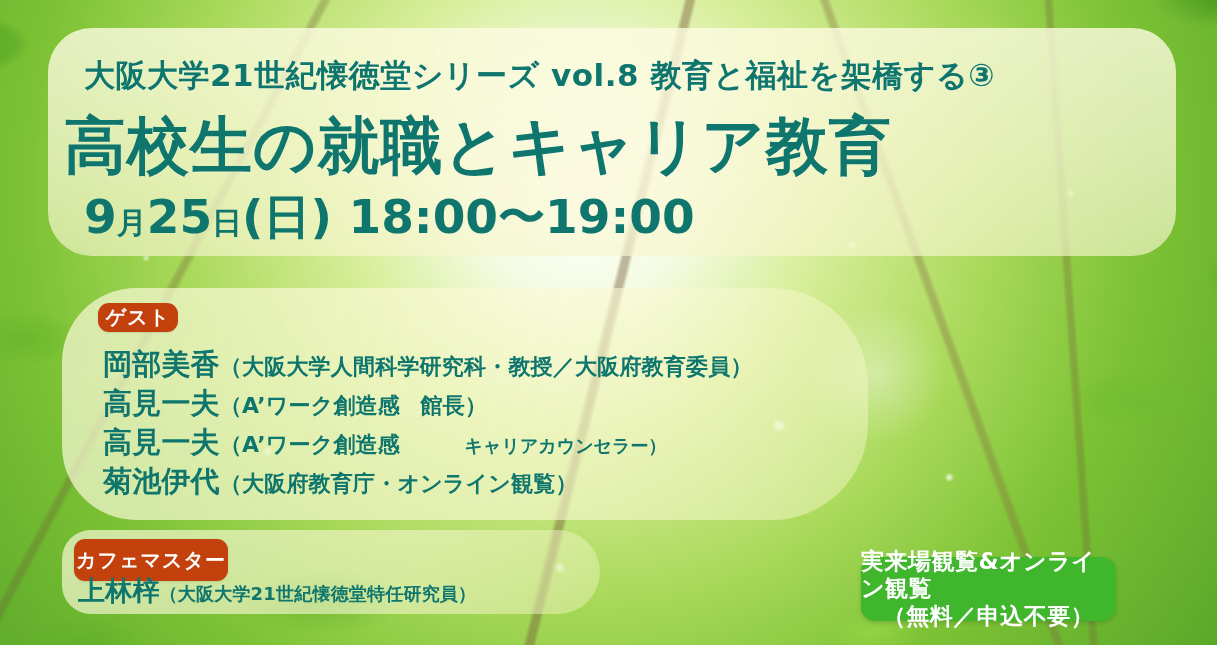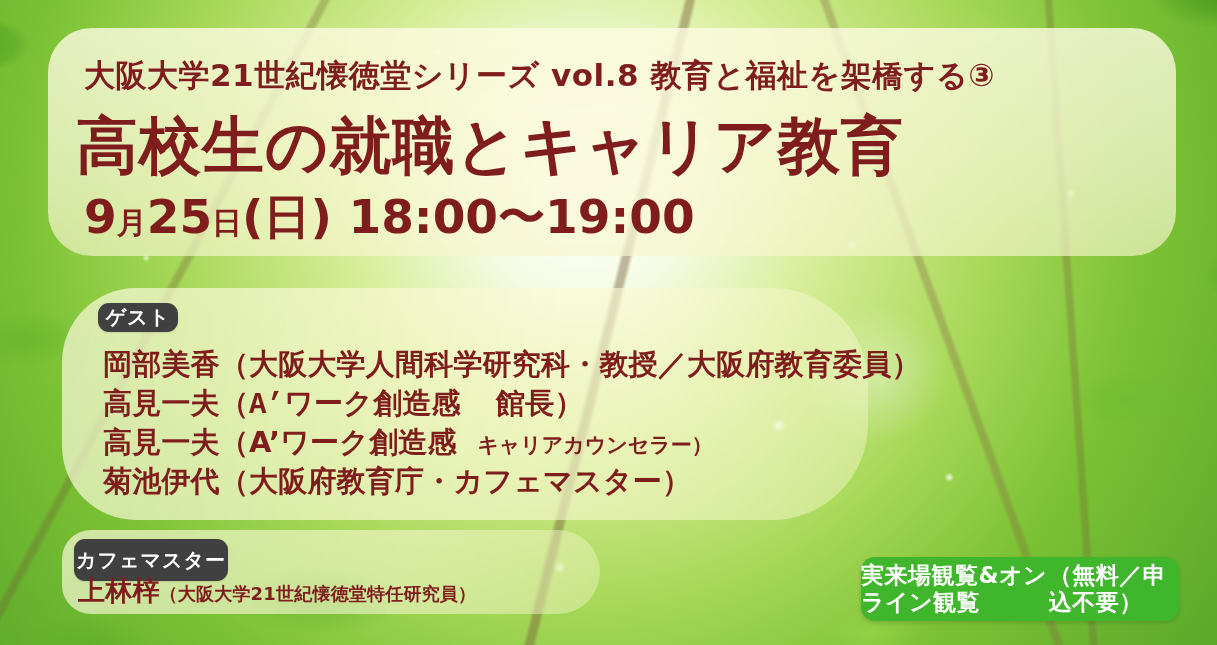--- a/index.html
+++ b/index.html
@@ -90,76 +90,76 @@
     border-radius:74px 96px 96px 74px;
     background:linear-gradient(100deg, rgba(252,250,219,.70) 0%, rgba(250,249,212,.62) 60%, rgba(246,247,200,.46) 100%);
   }
   #cafe-panel{
     left:62px;top:530px;width:538px;height:84px;
     border-radius:44px 64px 64px 44px;
     background:linear-gradient(100deg, rgba(252,250,219,.68) 0%, rgba(249,248,210,.58) 65%, rgba(245,246,198,.42) 100%);
   }
 
   
-  .ink{color:#7f1d1d;}
+  .ink{color:#0f766e;}
   #subtitle{
     position:absolute;left:84px;top:55px;
     font-size:31px;font-weight:700;letter-spacing:.5px;
     white-space:nowrap;
     text-shadow:0 1px 0 rgba(255,255,255,.35);
   }
   #main-title{
-    position:absolute;left:76px;top:104px;
+    position:absolute;left:64px;top:104px;
     font-size:62px;font-weight:700;letter-spacing:1px;
     white-space:nowrap;
     text-shadow:0 1px 0 rgba(255,255,255,.3);
   }
   #datetime{
     position:absolute;left:84px;top:186px;
     font-size:47px;font-weight:700;letter-spacing:0px;
     white-space:nowrap;
   }
   #datetime .u{font-size:30px;}
 
   .badge{
     position:absolute;
-    background:#404040;
+    background:#c2410c;
     color:#ffffff;
     border-radius:11px;
     font-size:21px;font-weight:700;
     letter-spacing:1px;
     display:flex;align-items:center;justify-content:center;
     box-shadow:0 1px 2px rgba(0,0,0,.10);
   }
   #guest-badge{left:98px;top:303px;width:80px;height:29px;font-size:20px;}
   #cafe-badge{left:74px;top:539px;width:154px;height:42px;font-size:20px;}
 
   .person{
     position:absolute;
     font-size:29px;font-weight:700;
     white-space:nowrap;
     letter-spacing:.2px;
   }
-  .person .sub{font-size:29px;}
-  .person .sub-s{font-size:21px;letter-spacing:0px;}
+  .person .sub{font-size:22px;}
+  .person .sub-s{font-size:18px;letter-spacing:0px;margin-left:44px;}
 
   #guest-1{left:103px;top:345px;}
-  #guest-2{left:103px;top:384px;font-family:Liberation Mono, monospace;}
+  #guest-2{left:103px;top:384px;}
   #guest-3{left:103px;top:423px;}
   #guest-4{left:103px;top:462px;}
   #cafe-person{left:78px;top:573px;font-size:27px;}
   #cafe-person .sub{font-size:18px;}
 
   #attend-badge{
     position:absolute;
-    left:861px;top:557px;width:318px;height:64px;
+    left:861px;top:557px;width:255px;height:64px;
     background:#3fb62c;
     border-radius:14px;
     color:#ffffff;
-    display:flex;flex-direction:row;
+    display:flex;flex-direction:column;
     align-items:center;justify-content:center;
     line-height:1.18;
     box-shadow:0 2px 4px rgba(0,0,0,.14);
   }
   #attend-badge .l1{font-size:23px;font-weight:700;letter-spacing:.5px;}
   #attend-badge .l2{font-size:23px;font-weight:700;letter-spacing:.5px;}
 </style>
 </head>
 <body>
 
@@ -190,21 +190,21 @@
 
   <div id="guest-2" class="person ink">
     <span>高見一夫</span><span class="sub">（A’ワーク創造感</span>&nbsp;&nbsp;<span class="sub">館長）</span>
   </div>
 
   <div id="guest-3" class="person ink">
     <span>高見一夫</span><span class="sub">（A’ワーク創造感</span>&nbsp;&nbsp;<span class="sub-s">キャリアカウンセラー）</span>
   </div>
 
   <div id="guest-4" class="person ink">
-    <span>菊池伊代</span><span class="sub">（大阪府教育庁・カフェマスター）</span>
+    <span>菊池伊代</span><span class="sub">（大阪府教育庁・オンライン観覧）</span>
   </div>
 
   <div id="cafe-panel" class="panel"></div>
 
   <div id="cafe-badge" class="badge">カフェマスター</div>
 
   <div id="cafe-person" class="person ink">
     <span>上林梓</span><span class="sub">（大阪大学21世紀懐徳堂特任研究員）</span>
   </div>
 

